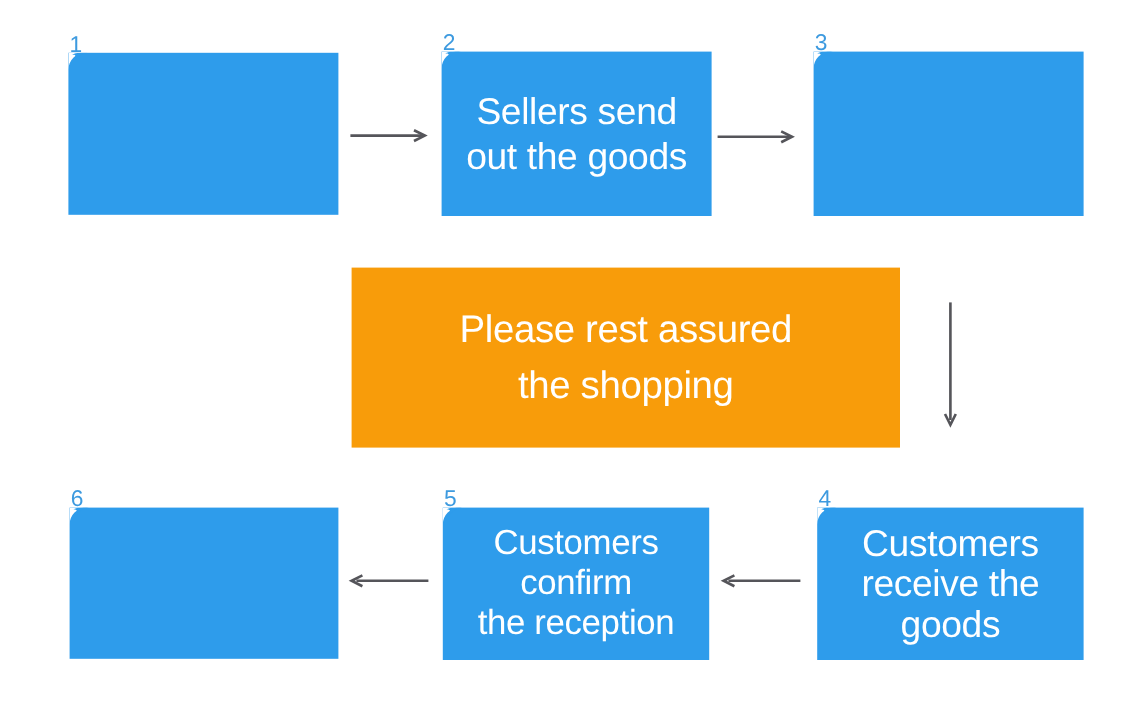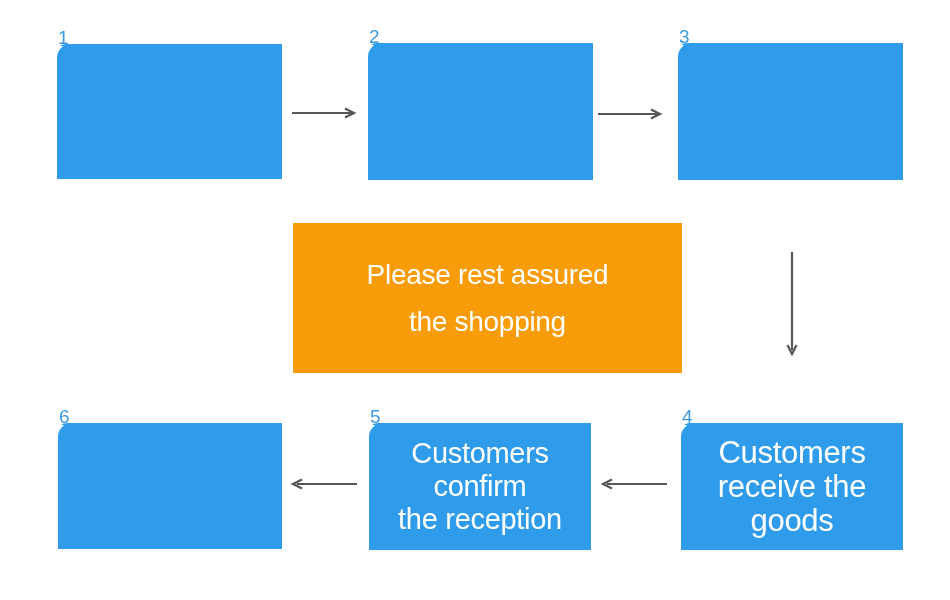--- a/index.html
+++ b/index.html
@@ -44,26 +44,26 @@
     pointer-events:none;
   }
   .s1{left:57px;top:44px;width:225px;height:135px;font-size:22px;line-height:28px;}
   .s2{left:368px;top:43px;width:225px;height:137px;font-size:31px;line-height:38px;}
   .s3{left:678px;top:43px;width:225px;height:137px;font-size:30px;line-height:38px;}
   .s4{left:681px;top:423px;width:222px;height:127px;font-size:31px;line-height:34px;}
   .s5{left:369px;top:423px;width:222px;height:127px;font-size:29px;line-height:33px;}
   .s6{left:58px;top:423px;width:224px;height:126px;font-size:31px;line-height:39px;}
   .banner{
     position:absolute;
-    left:293px;top:223px;width:389px;height:150px;
+    left:293px;top:223px;width:457px;height:150px;
     background:var(--orange);
     color:#ffffff;
     display:flex;align-items:center;justify-content:center;
     text-align:center;
-    font-size:28px;line-height:47px;
+    font-size:32px;line-height:47px;
   }
   .arrow{position:absolute;overflow:visible;}
   .arrow path, .arrow polyline{
     stroke:var(--arrow);
     stroke-width:2.2;
     fill:none;
   }
 </style>
 </head>
 <body>
@@ -77,20 +77,22 @@
     </svg>
     <span class="num">1</span>
   </div>
 
   <div class="step s2">
     <svg class="notch" width="20" height="20" viewBox="0 0 20 20">
       <path d="M0 14 A14 14 0 0 1 14 0 L0 0 Z" fill="#ffffff" stroke="none"></path>
       <path d="M16 0 C 11 1 8 3 6 6 C 7 2 5 1 3 2 C 5 0 9 0 16 0 Z" fill="#2e9ceb" stroke="none"></path>
     </svg>
     <span class="num">2</span>
+    <div class="label">Sellers send
+out the goods</div>
   </div>
 
   <div class="step s3">
     <svg class="notch" width="20" height="20" viewBox="0 0 20 20">
       <path d="M0 14 A14 14 0 0 1 14 0 L0 0 Z" fill="#ffffff" stroke="none"></path>
       <path d="M16 0 C 11 1 8 3 6 6 C 7 2 5 1 3 2 C 5 0 9 0 16 0 Z" fill="#2e9ceb" stroke="none"></path>
     </svg>
     <span class="num">3</span>
   </div>
 

